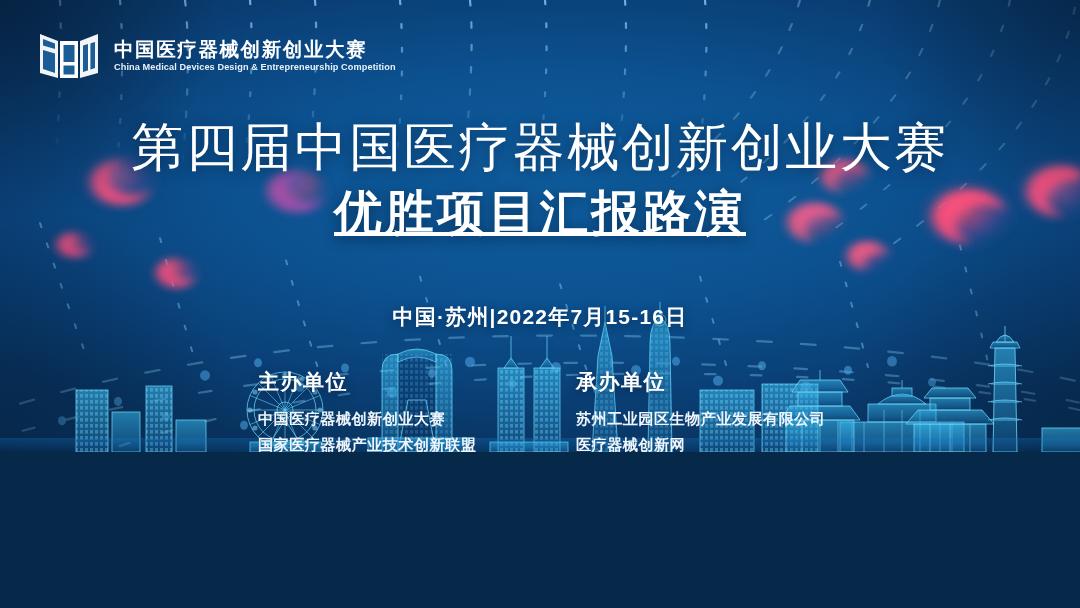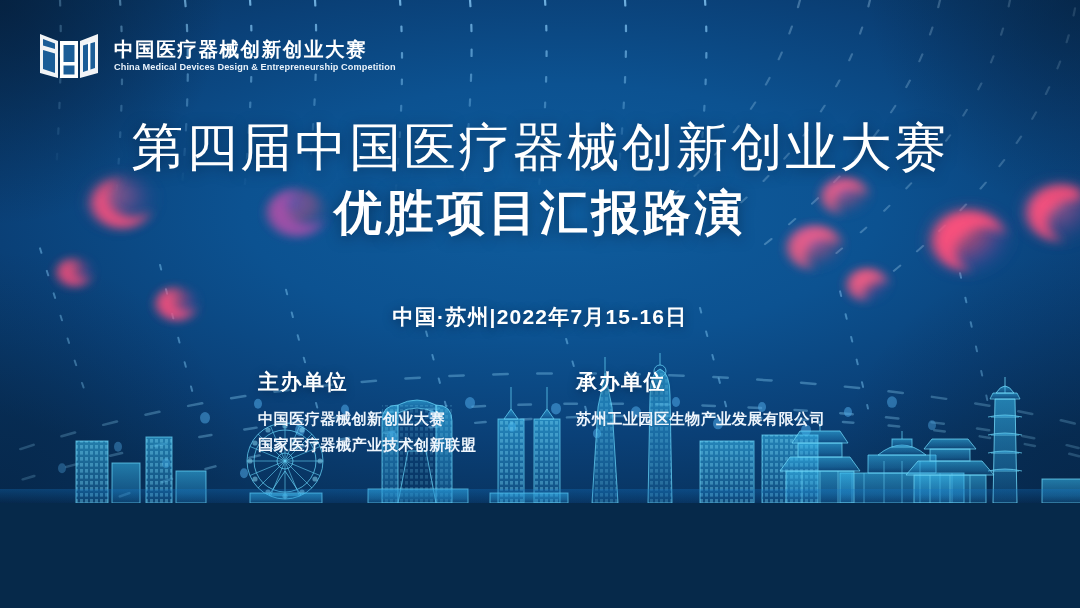--- a/index.html
+++ b/index.html
@@ -5,21 +5,21 @@
   html, body {
     margin: 0;
     padding: 0;
     background: #06294a;
   }
   * { box-sizing: border-box; }
 
   .poster {
     position: relative;
     width: 1080px;
-    height: 503px;
+    height: 452px;
     overflow: hidden;
     font-family: "Liberation Sans", "DejaVu Sans", sans-serif;
     background:
       radial-gradient(ellipse 70% 60% at 52% 42%, #0f5d9e 0%, #0c5291 42%, #0a4077 75%, #08335f 100%),
       linear-gradient(135deg, #0d3a66 0%, #0c5291 45%, #0a4a85 100%);
   }
 
   
   .vignette {
     position: absolute; inset: 0; pointer-events: none;
@@ -62,20 +62,21 @@
     letter-spacing: 2.5px; line-height: 1.12;
     text-shadow: 0 2px 14px rgba(2,22,48,.55);
     white-space: nowrap;
   }
   .title-sub {
     margin-top: 10px;
     font-size: 48px; font-weight: 700; color: #ffffff;
     letter-spacing: 3.5px; line-height: 1.12;
     text-shadow: 0 2px 14px rgba(2,22,48,.55);
     white-space: nowrap;
+    text-decoration: underline;
   }
 
   .datebar {
     position: absolute; left: 0; right: 0; top: 303px;
     text-align: center; z-index: 6;
     font-size: 21px; font-weight: 700; color: #ffffff;
     letter-spacing: 1.2px;
     text-shadow: 0 2px 10px rgba(2,22,48,.5);
     white-space: nowrap;
   }
@@ -494,16 +495,17 @@
 
   <div class="orgs">
     <div class="org-col first">
       <div class="org-head">主办单位</div>
       <div class="org-line">中国医疗器械创新创业大赛</div>
       <div class="org-line">国家医疗器械产业技术创新联盟</div>
     </div>
     <div class="org-col second">
       <div class="org-head">承办单位</div>
       <div class="org-line">苏州工业园区生物产业发展有限公司</div>
+      <div class="org-line">医疗器械创新网</div>
     </div>
   </div>
 
 </div>
 
 </body></html>

